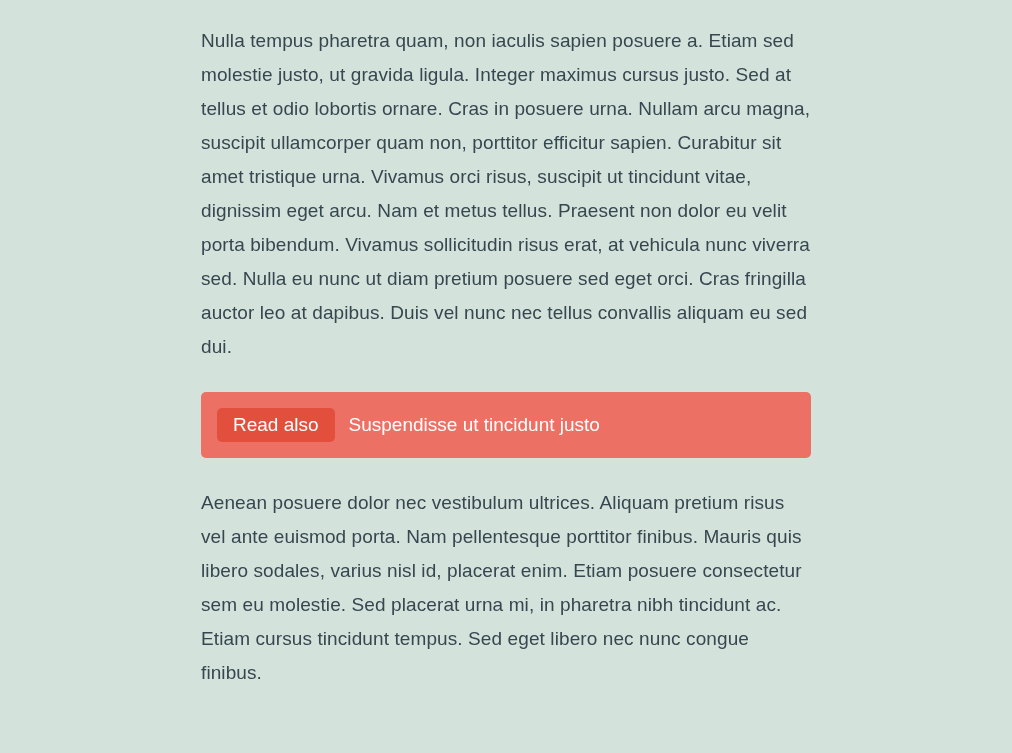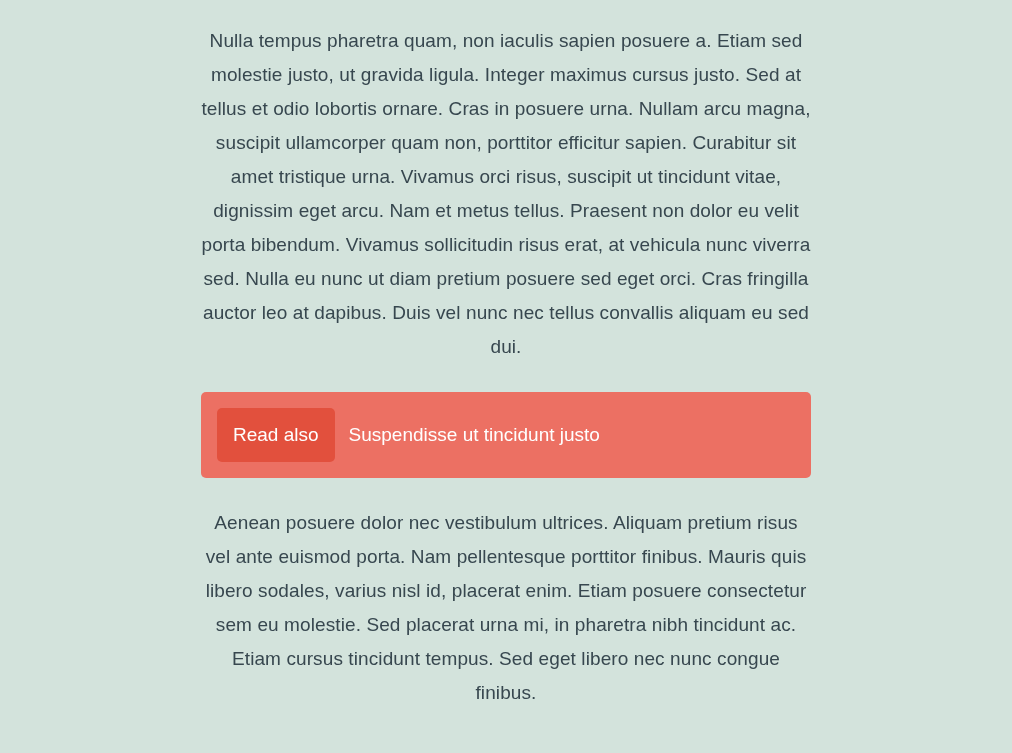--- a/index.html
+++ b/index.html
@@ -13,21 +13,20 @@
   body {
     background: #d3e3dc;
     font-family: "Liberation Sans", "DejaVu Sans", sans-serif;
     color: #37474f;
   }
 
   .content-column {
     width: 610px;
     margin: 0 auto;
     padding-top: 24px;
-    text-align: center;
   }
 
   p.body-paragraph {
     font-size: 19px;
     line-height: 34px;
     color: #37474f;
     letter-spacing: 0.1px;
   }
 
   .read-also-box {
@@ -36,21 +35,21 @@
     border-radius: 5px;
     padding: 16px;
     display: flex;
     align-items: center;
   }
 
   .read-also-label {
     background: #e2503d;
     color: #ffffff;
     border-radius: 5px;
-    padding: 14px 16px;
+    padding: 4px 16px;
     font-size: 19px;
     line-height: 26px;
     white-space: nowrap;
     display: inline-block;
   }
 
   .read-also-link {
     color: #ffffff;
     font-size: 19px;
     line-height: 26px;

